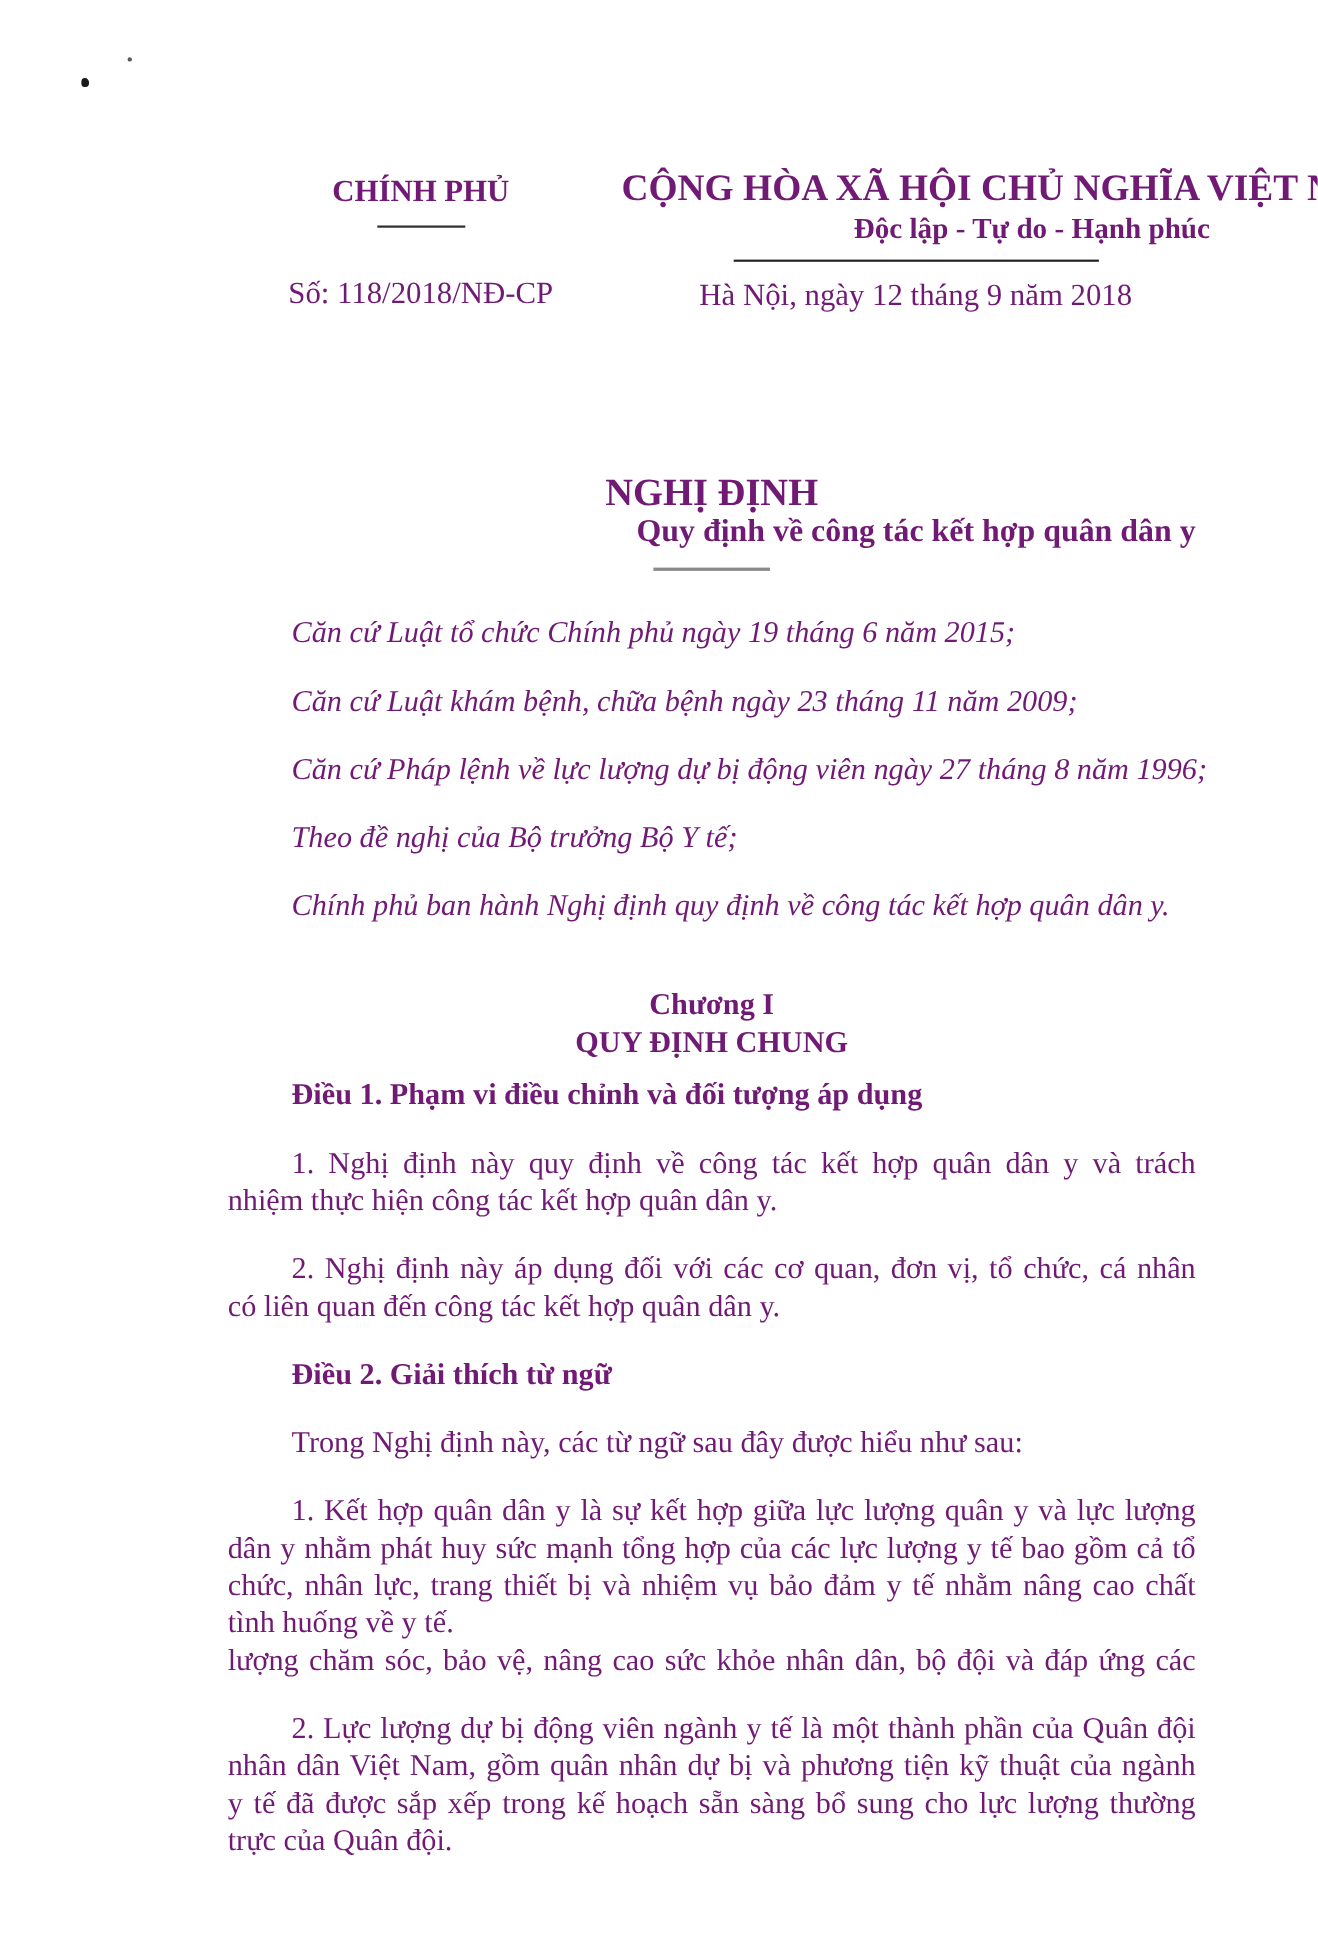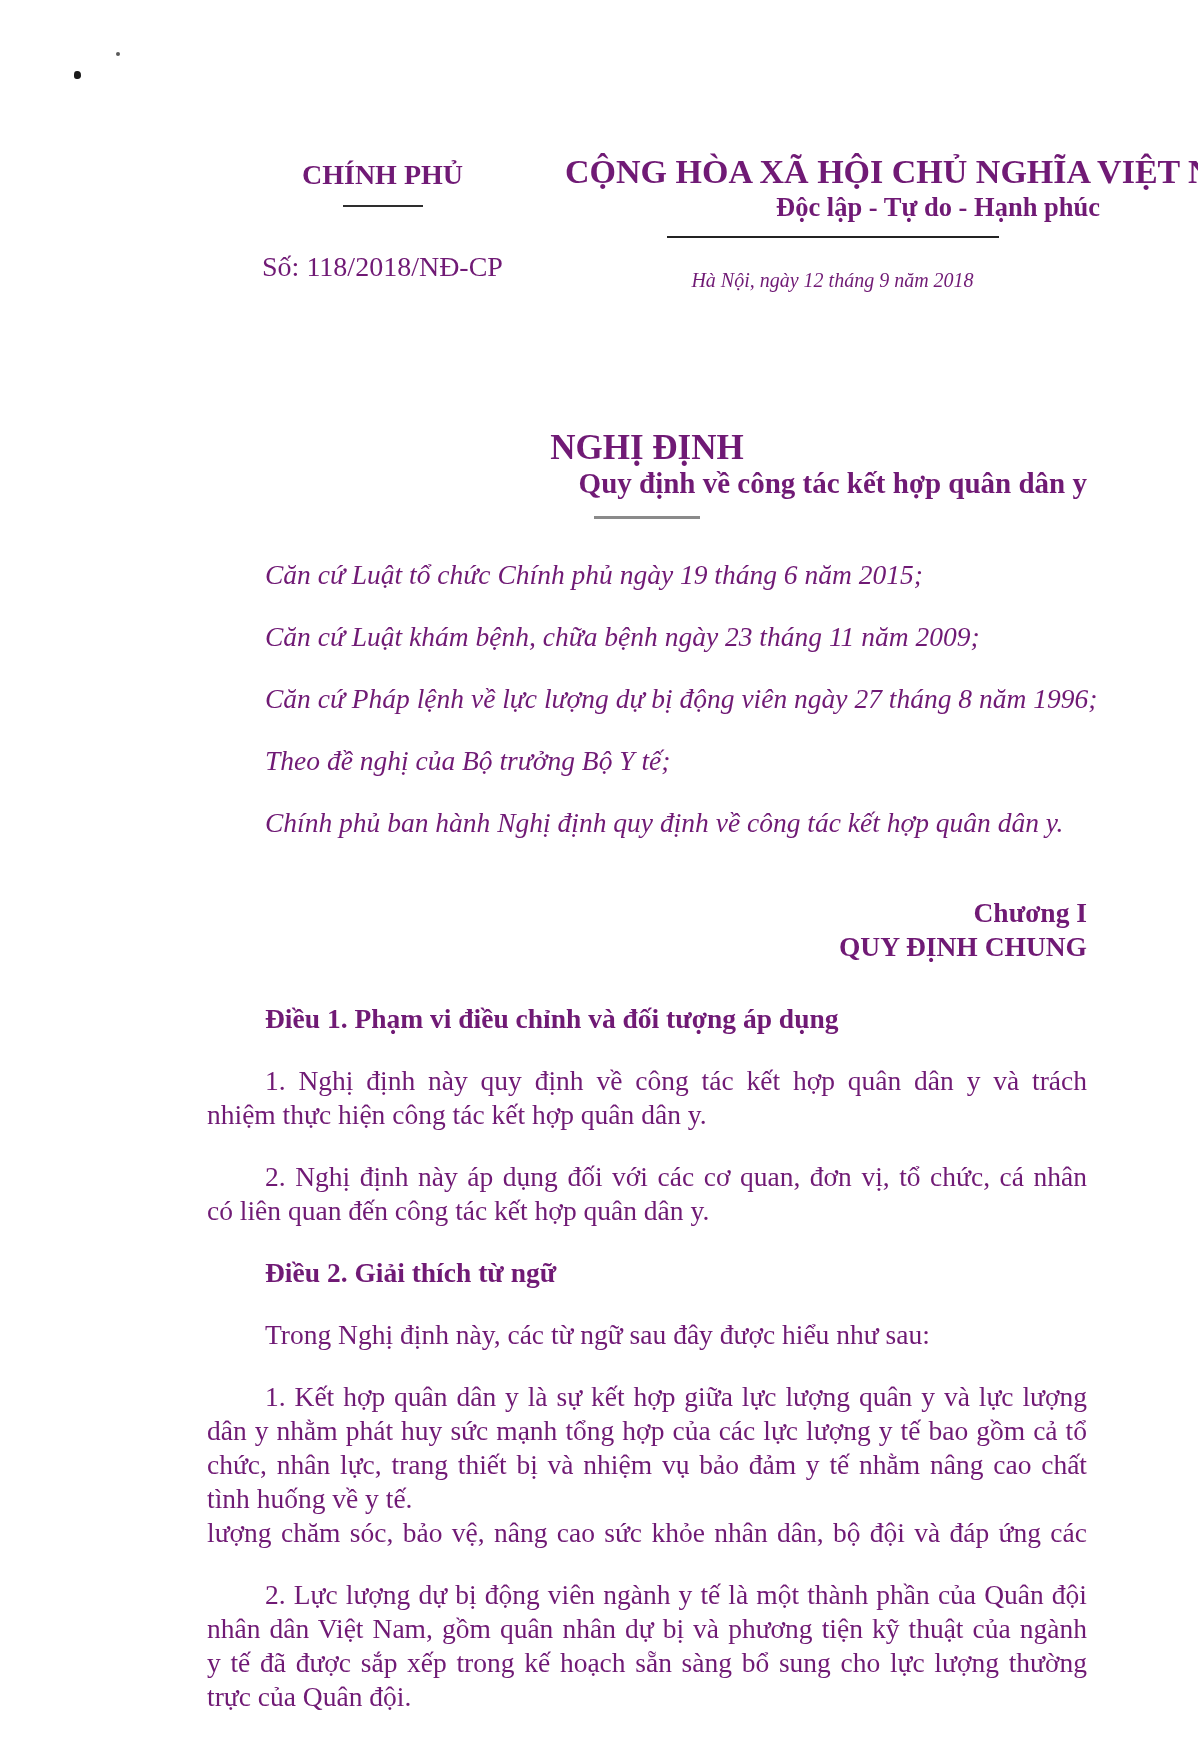--- a/index.html
+++ b/index.html
@@ -20,40 +20,40 @@
   
   .header-left  { position:absolute; left:210px; top:160px; width:345px; text-align:center; }
   .org        { font-weight:bold; font-size:28px; line-height:30px; white-space:nowrap; }
   .org-rule   { width:80px; height:2px; background:#2e2e2e; margin:15px auto 0; }
   .doc-number { font-size:28px; line-height:32px; margin-top:44px; white-space:nowrap; }
 
   .header-right { position:absolute; left:565px; top:156px; width:535px; text-align:center; }
   .country    { font-weight:bold; font-size:34px; line-height:32px; white-space:nowrap;text-align:center; }
   .motto      { font-weight:bold; font-size:26.5px; line-height:32px; margin-top:3px; white-space:nowrap;text-align:right; }
   .motto-rule { width:332px; height:2px; background:#232323; margin:13px auto 0; }
-  .place-date { font-style:italic; font-size:20px; line-height:32px; margin-top:26px; white-space:nowrap; }
+  .place-date { font-size:28px; line-height:32px; margin-top:15px; white-space:nowrap; }
 
   
   .title-block { position:absolute; left:207px; top:394px; width:880px; text-align:center; }
   .doc-type    { font-weight:bold; font-size:35px; line-height:35px;margin-top:36px; }
   .doc-subject { font-weight:bold; font-size:29px; line-height:36px;text-align:right; }
   .title-rule  { width:106px; height:3px; background:#8a8a8a; margin:15px auto 0; }
 
   
   .body {
     position:absolute; left:207px; top:558px; width:880px;
     font-size:27.5px; line-height:34px;
   }
   .para    { margin:0 0 28px 0; }
   .pre     { font-style:italic; white-space:nowrap; }
   .ind     { text-indent:58px; }
   .ln      { }
   .jl      { text-align:justify; text-align-last:justify; }
   .intro   { white-space:nowrap; }
-  .chapter { text-align:right; font-weight:bold; margin:56px 0 38px 0; }
+  .chapter { text-align:center; font-weight:bold; margin:56px 0 14px 0; }
   .chapter div { line-height:34px; }
   .heading { font-weight:bold; }
 </style>
 </head>
 <body>
 
 <div class="page">
 
   <div class="speck s1"></div>
   <div class="speck s2"></div>

